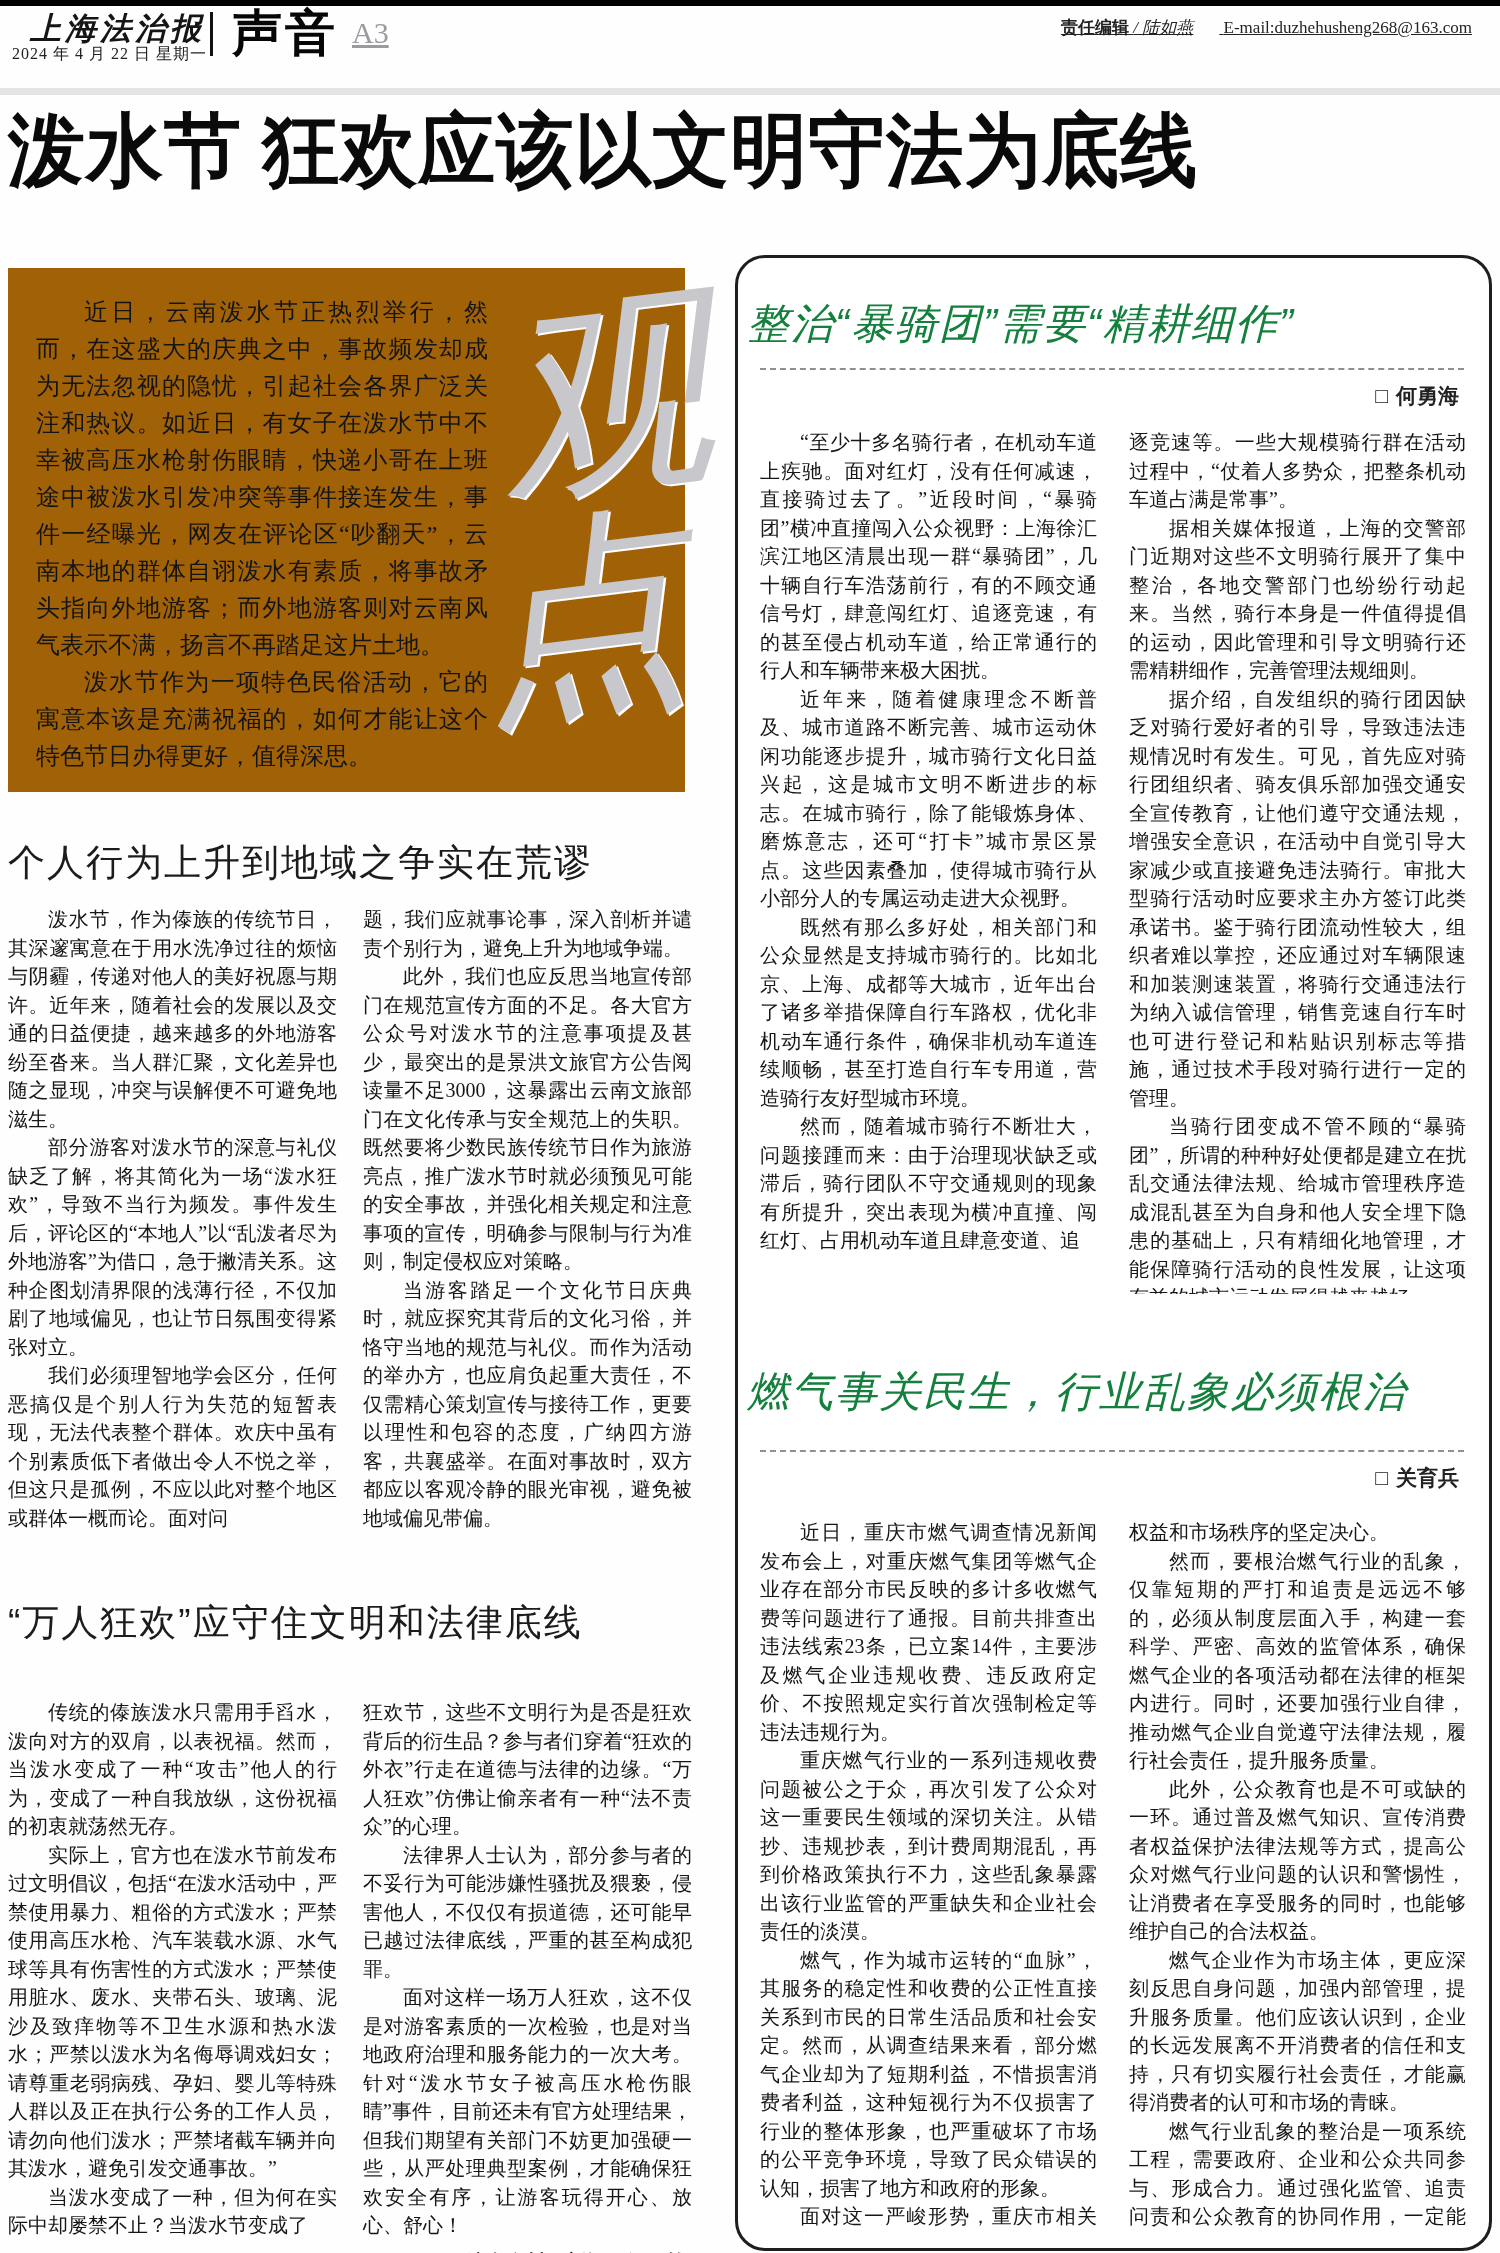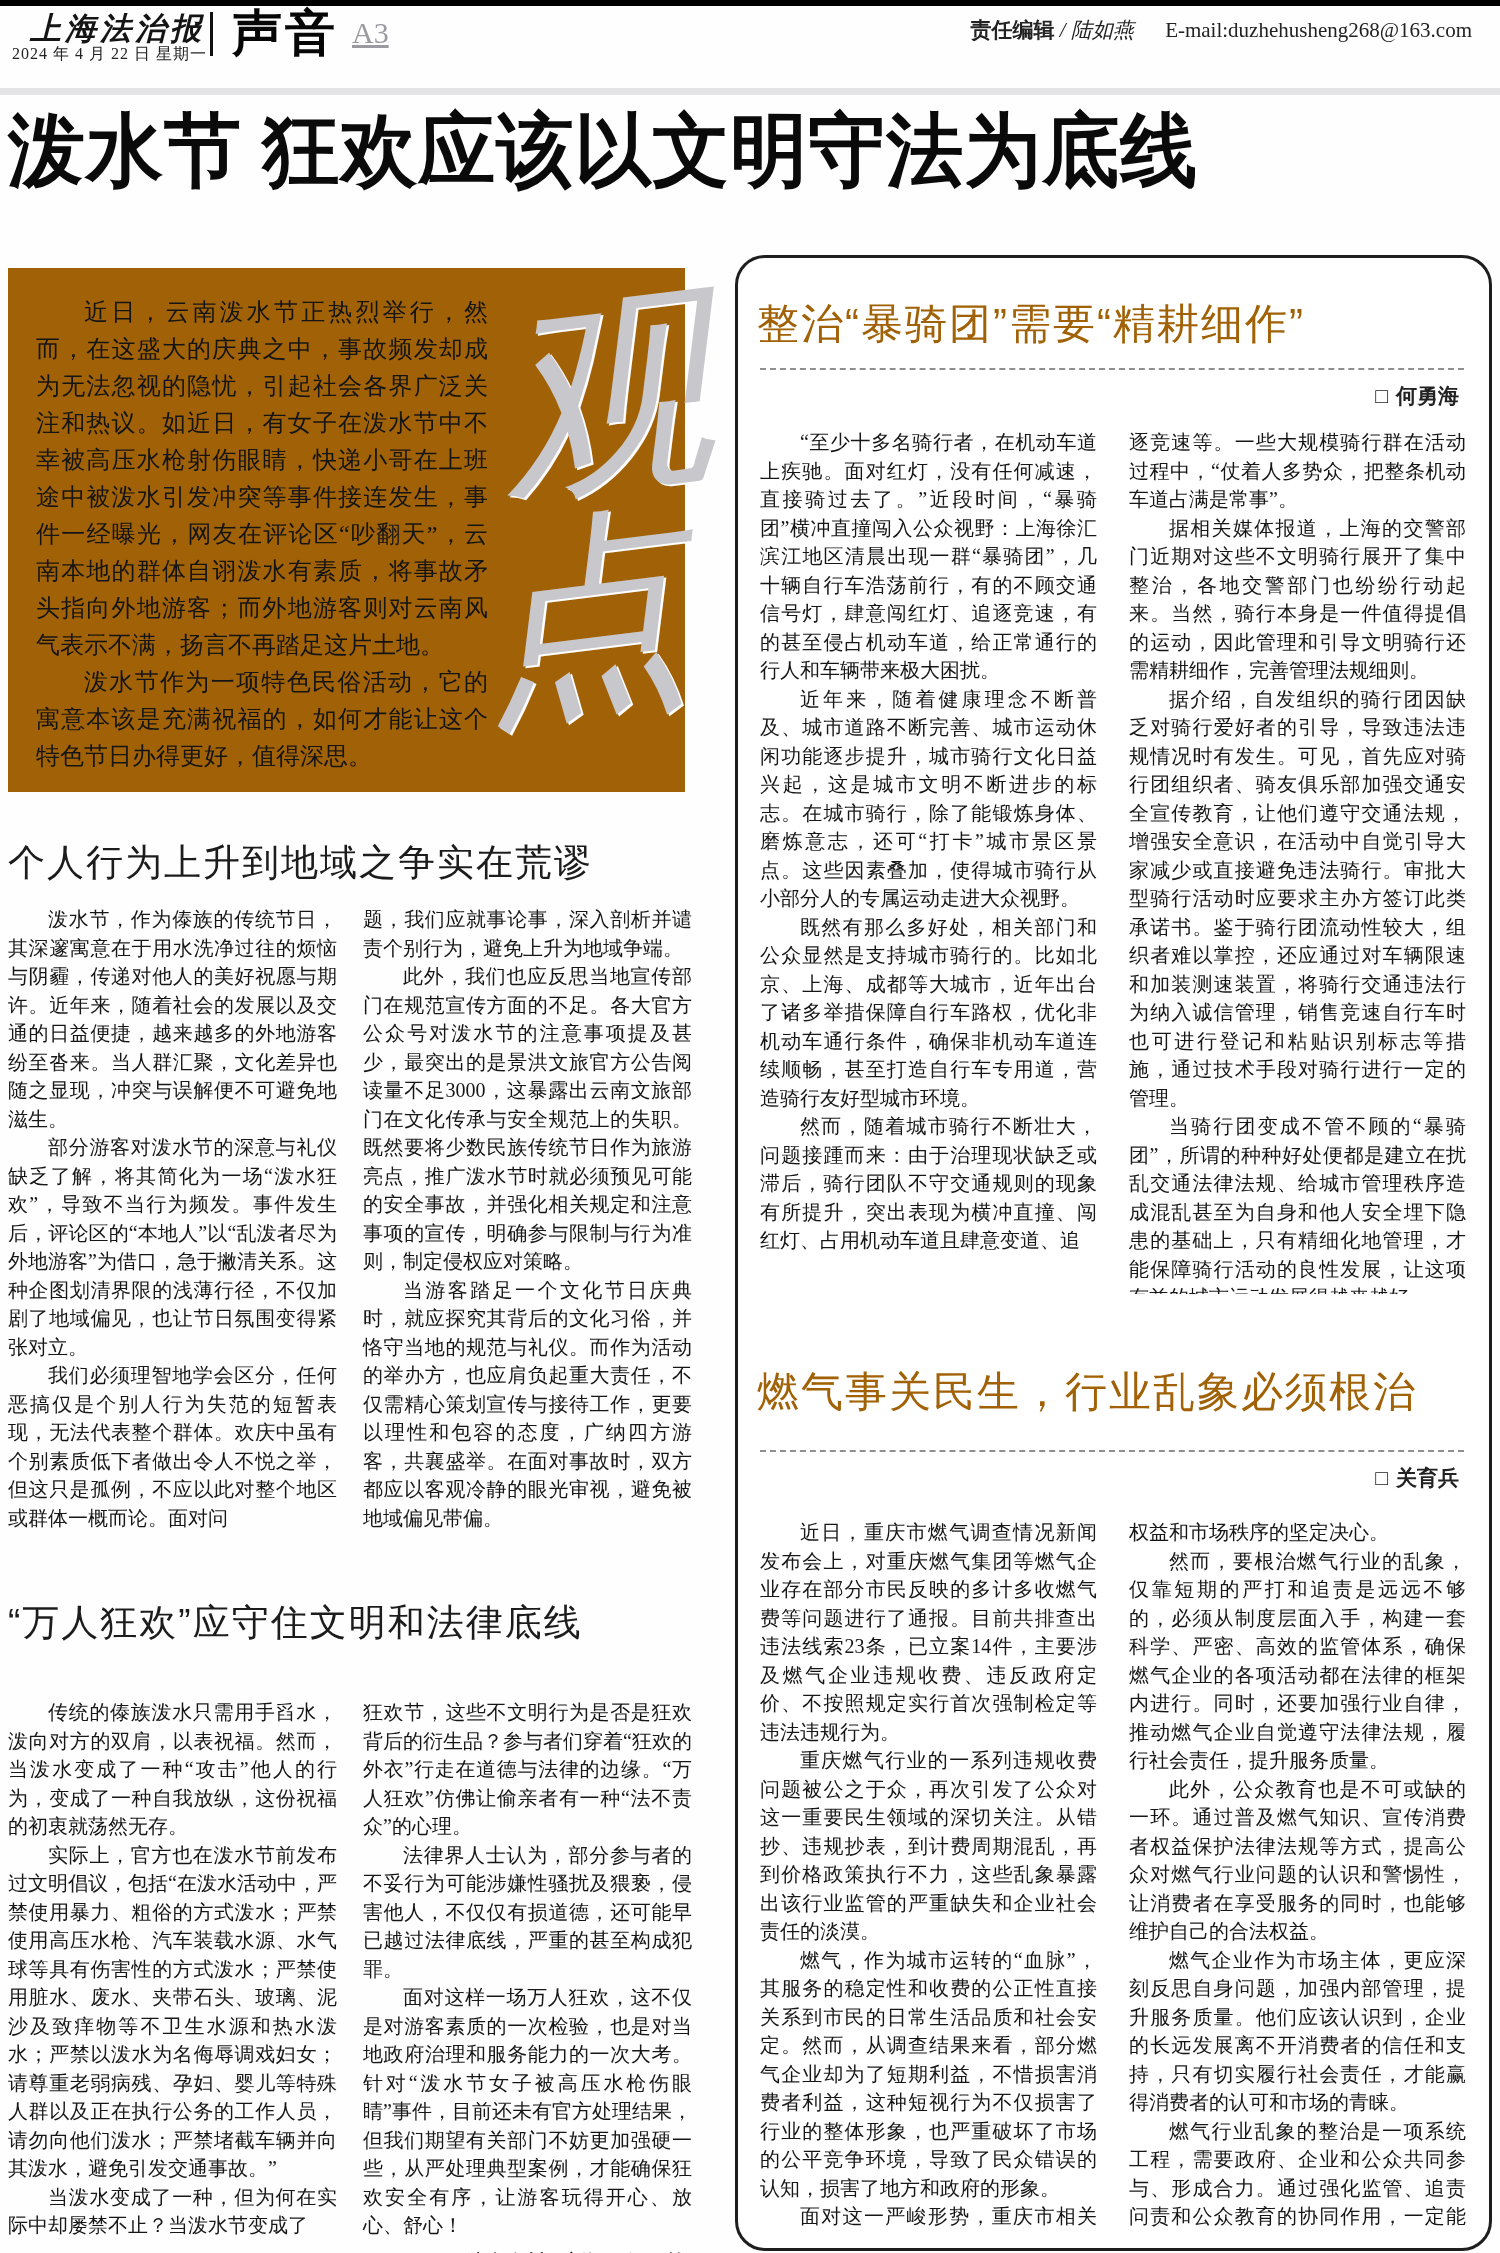--- a/index.html
+++ b/index.html
@@ -8,21 +8,21 @@
 
   
   .top-rule{position:absolute;left:0;top:0;width:1500px;height:6px;background:#000;}
   .logo{position:absolute;left:30px;top:8px;font-size:31px;font-weight:bold;font-style:italic;
         letter-spacing:4px;color:#151515;}
   .dateline{position:absolute;left:12px;top:44px;font-size:16px;letter-spacing:1px;color:#222;text-align:center;}
   .mast-divider{position:absolute;left:210px;top:12px;width:3px;height:44px;background:#111;}
   .section-name{position:absolute;left:232px;top:0px;font-size:50px;font-weight:900;
         font-family:"Liberation Sans","DejaVu Sans",sans-serif;letter-spacing:3px;color:#060606;}
   .page-num{position:absolute;left:352px;top:16px;font-size:30px;color:#9a9aa0;text-decoration:underline;}
-  .editor-info{position:absolute;right:28px;top:16px;font-size:21px;color:#222;}
+  .editor-info{position:absolute;right:28px;top:16px;font-size:17px;color:#222;text-decoration:underline;}
   .editor-info .lbl{font-weight:bold;font-family:"Liberation Sans",sans-serif;}
   .editor-info .nm{font-style:italic;margin-right:26px;}
   .gray-rule{position:absolute;left:0;top:88px;width:1500px;height:7px;background:#e4e4e6;}
 
   
   .headline{position:absolute;left:8px;top:100px;width:1488px;font-size:77px;font-weight:900;
         letter-spacing:1px;white-space:nowrap;color:#0a0a0a;transform:scaleY(1.04);}
 
   
   .intro-box{position:absolute;left:8px;top:268px;width:677px;height:524px;background:#a16207;}
@@ -44,22 +44,22 @@
   #a2body{left:8px;top:1672px;width:684px;height:578px;margin-top:26px;}
   .col{width:329px;font-size:20px;line-height:28.5px;text-align:justify;color:#161616;}
   .col p{margin:0;text-indent:2em;}
   .col.cont p:first-child{text-indent:0;}
   .attribution{margin-top:8px;text-align:right;font-weight:bold;padding-right:6px;}
   .attribution div{text-indent:0;}
 
   
   .right-box{position:absolute;left:735px;top:255px;width:751px;height:1990px;
         border:3px solid #1e1e1e;border-radius:30px;background:#fff;}
-  .box-title{position:absolute;left:19px;font-family:"Liberation Sans","DejaVu Sans",sans-serif;
-        font-weight:400;font-size:42px;letter-spacing:2px;color:#a16207;white-space:nowrap;}
+  .box-title{position:absolute;left:9px;font-family:"Liberation Sans","DejaVu Sans",sans-serif;
+        font-weight:400;font-size:42px;letter-spacing:2px;color:#15803d;white-space:nowrap;font-style:italic;}
   #t3{top:38px;}
   #t4{top:1106px;}
   .dash{position:absolute;left:22px;width:704px;border-top:2px dashed #8f8f8f;}
   #d3{top:110px;}
   #d4{top:1192px;}
   .byline{position:absolute;right:30px;font-size:21px;font-weight:bold;
         font-family:"Liberation Sans","DejaVu Sans",sans-serif;color:#222;}
   #b3{top:124px;}
   #b4{top:1206px;}
   .byline .sq{font-weight:400;margin-right:8px;}

